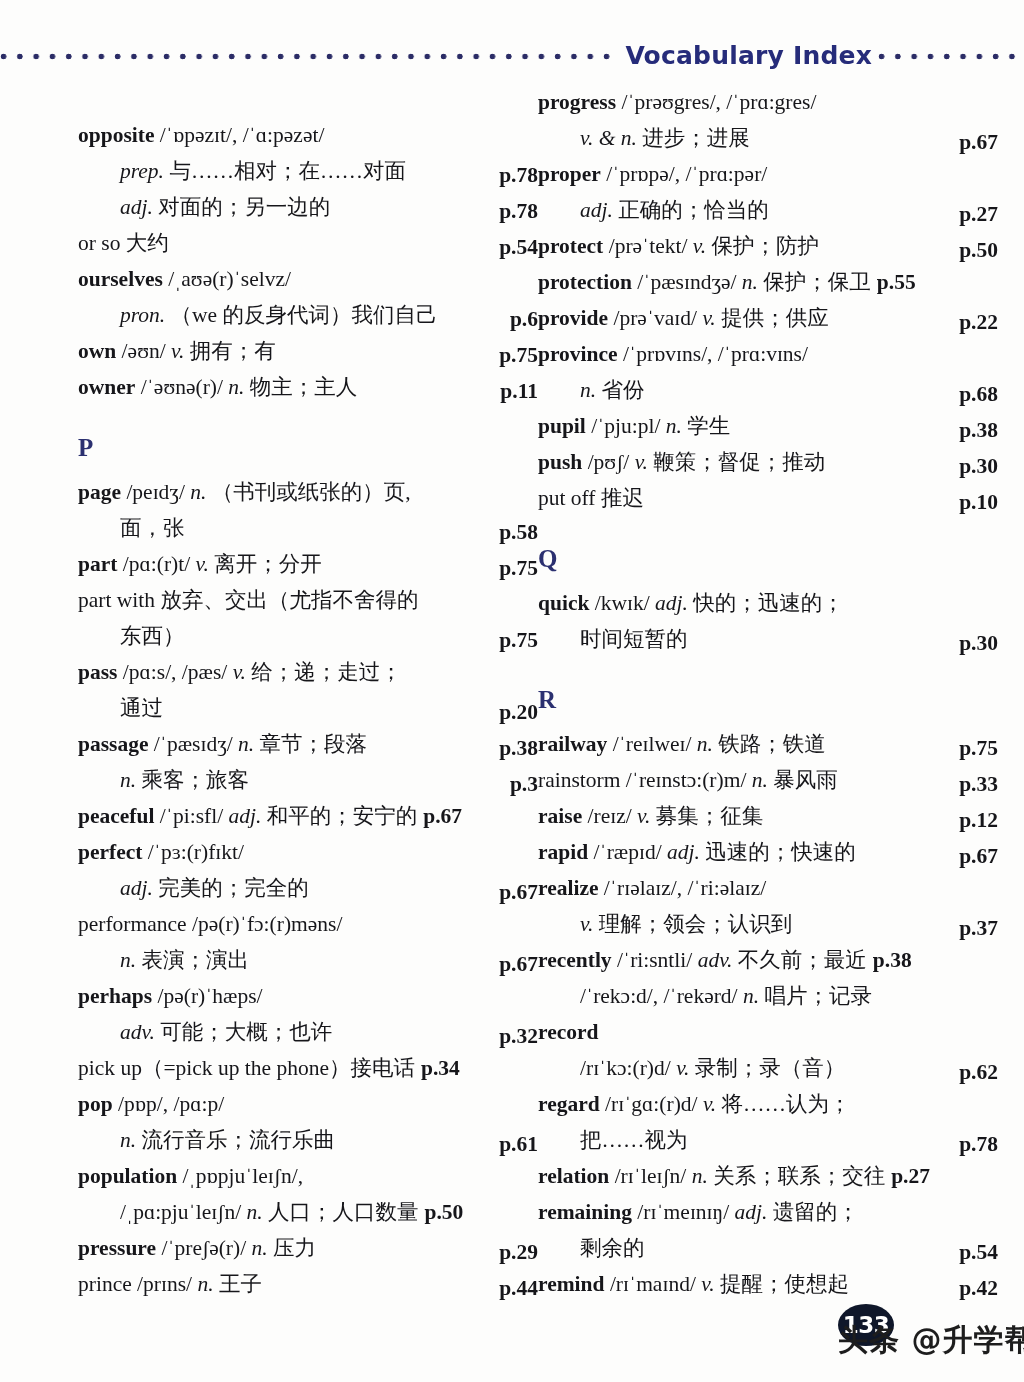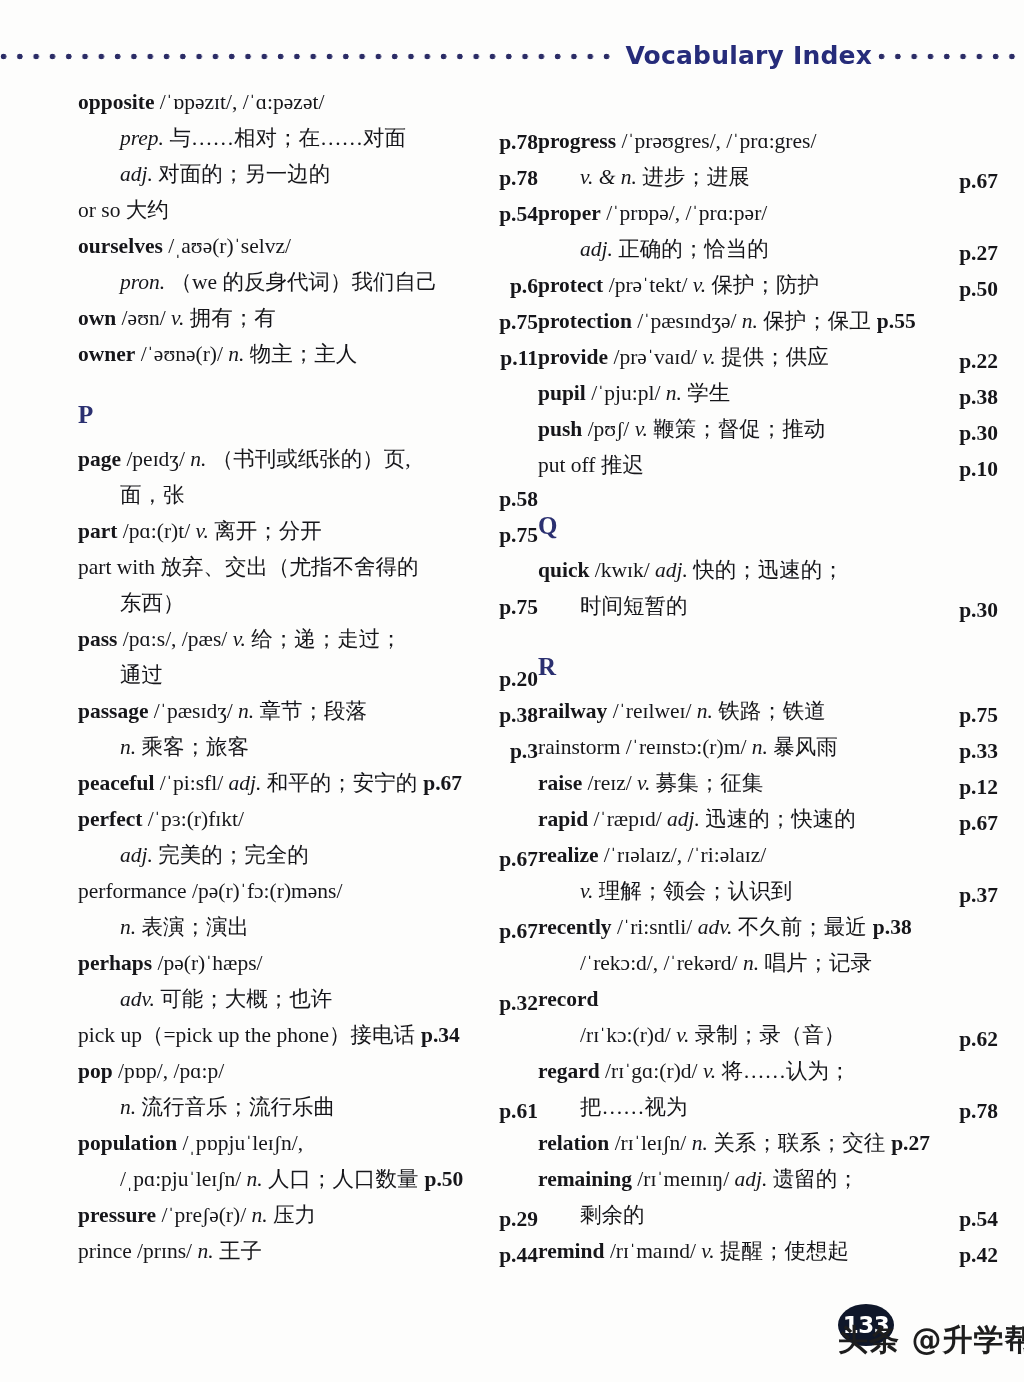--- a/index.html
+++ b/index.html
@@ -257,20 +257,24 @@
         <div>
           <div class="line"><span class="hw">protect</span> <span class="ipa">/prəˈtekt/</span> <span class="pos">v.</span> <span class="cn">保护；防护</span><span class="pg">p.50</span></div>
         </div>
         <div>
           <div class="line"><span class="hw">protection</span> <span class="ipa">/ˈpæsɪndʒə/</span> <span class="pos">n.</span> <span class="cn">保护；保卫</span><span class="pg-inline">p.55</span></div>
         </div>
         <div>
           <div class="line"><span class="hw">provide</span> <span class="ipa">/prəˈvaɪd/</span> <span class="pos">v.</span> <span class="cn">提供；供应</span><span class="pg">p.22</span></div>
         </div>
         <div>
+          <div class="line"><span class="hw">province</span> <span class="ipa">/ˈprɒvɪns/, /ˈprɑ:vɪns/</span></div>
+          <div class="line indent"><span class="pos">n.</span> <span class="cn">省份</span><span class="pg">p.68</span></div>
+        </div>
+        <div>
           <div class="line"><span class="hw">pupil</span> <span class="ipa">/ˈpju:pl/</span> <span class="pos">n.</span> <span class="cn">学生</span><span class="pg">p.38</span></div>
         </div>
         <div>
           <div class="line"><span class="hw">push</span> <span class="ipa">/pʊʃ/</span> <span class="pos">v.</span> <span class="cn">鞭策；督促；推动</span><span class="pg">p.30</span></div>
         </div>
         <div>
           <div class="line"><span class="hw-plain">put off</span> <span class="cn">推迟</span><span class="pg">p.10</span></div>
         </div>
         <div class="section-letter">Q</div>
         <div>

